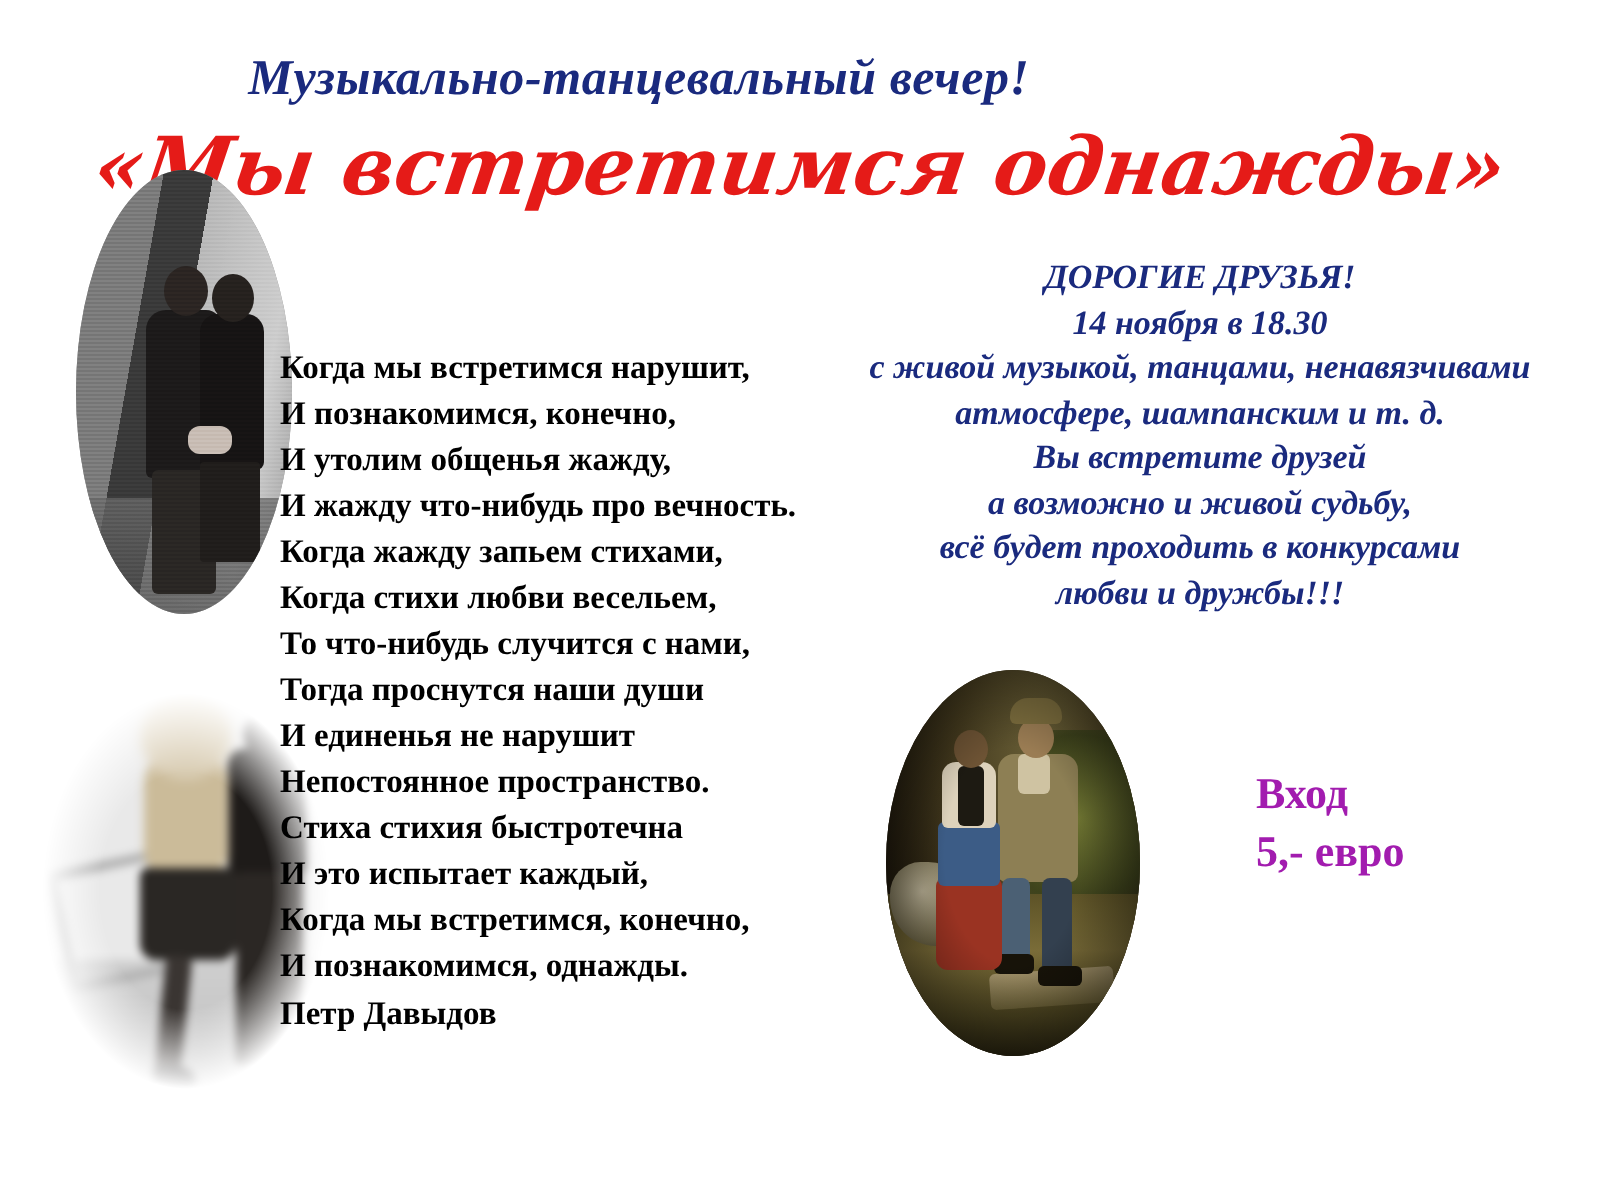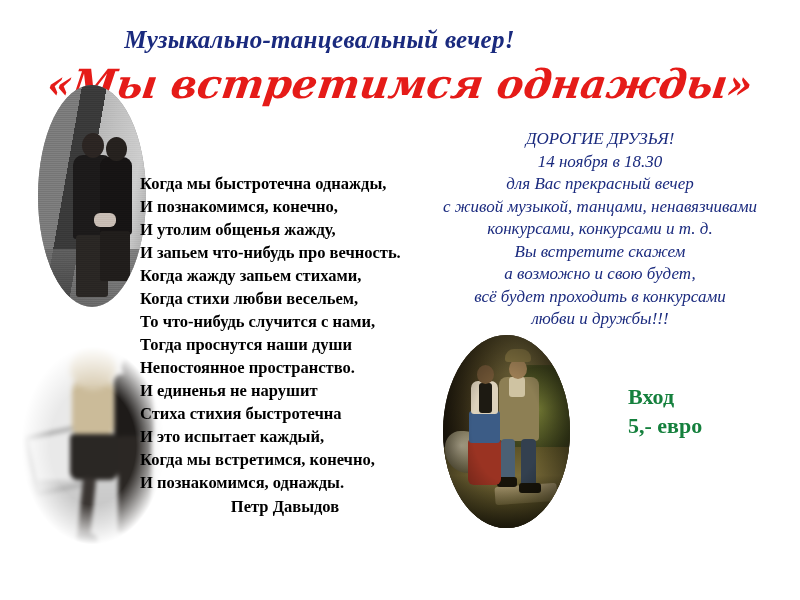--- a/index.html
+++ b/index.html
@@ -54,45 +54,45 @@
     top: 172px;
     width: 290px;
     color: #000000;
     font-family: "Liberation Serif", "DejaVu Serif", serif;
     font-weight: bold;
     font-size: 16.5px;
     line-height: 23px;
     z-index: 5;
   }
   .poem div { white-space: nowrap; }
-  .poem .author { padding-top: 1px; text-align: center; }
+  .poem .author { padding-top: 1px; }
 
   
   .invite {
     position: absolute;
     left: 400px;
     top: 128px;
     width: 400px;
     text-align: center;
     color: #1a2a7e;
     font-family: "Liberation Serif", "DejaVu Serif", serif;
-    font-weight: normal;
+    font-weight: bold;
     font-style: italic;
     font-size: 17px;
     line-height: 22.5px;
     z-index: 5;
   }
   .invite div { white-space: nowrap; }
 
   
   .entrance {
     position: absolute;
     left: 628px;
     top: 382px;
-    color: #15803d;
+    color: #a21caf;
     font-family: "Liberation Serif", "DejaVu Serif", serif;
     font-weight: bold;
     font-size: 22px;
     line-height: 29px;
     z-index: 5;
   }
   .entrance div { white-space: nowrap; }
 
   
   .photo-couple {
@@ -350,45 +350,44 @@
     <div class="pt-w-blouse"></div>
     <div class="pt-w-vest"></div>
     <div class="pt-w-head"></div>
     <div class="pt-vignette"></div>
   </div>
 
   <div class="title-line1">Музыкально-танцевальный вечер!</div>
   <div class="title-line2">«Мы встретимся однажды»</div>
 
   <div class="poem">
-    <div>Когда мы быстротечна однажды,</div>
+    <div>Когда мы встретимся нарушит,</div>
     <div>И познакомимся, конечно,</div>
     <div>И утолим общенья жажду,</div>
-    <div>И запьем что-нибудь про вечность.</div>
+    <div>И жажду что-нибудь про вечность.</div>
     <div>Когда жажду запьем стихами,</div>
     <div>Когда стихи любви весельем,</div>
     <div>То что-нибудь случится с нами,</div>
     <div>Тогда проснутся наши души</div>
+    <div>И единенья не нарушит</div>
     <div>Непостоянное пространство.</div>
-    <div>И единенья не нарушит</div>
     <div>Стиха стихия быстротечна</div>
     <div>И это испытает каждый,</div>
     <div>Когда мы встретимся, конечно,</div>
     <div>И познакомимся, однажды.</div>
     <div class="author">Петр Давыдов</div>
   </div>
 
   <div class="invite">
     <div>ДОРОГИЕ ДРУЗЬЯ!</div>
     <div>14 ноября в 18.30</div>
-    <div>для Вас прекрасный вечер</div>
     <div>с живой музыкой, танцами, ненавязчивами</div>
-    <div>конкурсами, конкурсами и т. д.</div>
-    <div>Вы встретите скажем</div>
-    <div>а возможно и свою будет,</div>
+    <div>атмосфере, шампанским и т. д.</div>
+    <div>Вы встретите друзей</div>
+    <div>а возможно и живой судьбу,</div>
     <div>всё будет проходить в конкурсами</div>
     <div>любви и дружбы!!!</div>
   </div>
 
   <div class="entrance">
     <div>Вход</div>
     <div>5,- евро</div>
   </div>
 
 </div>

